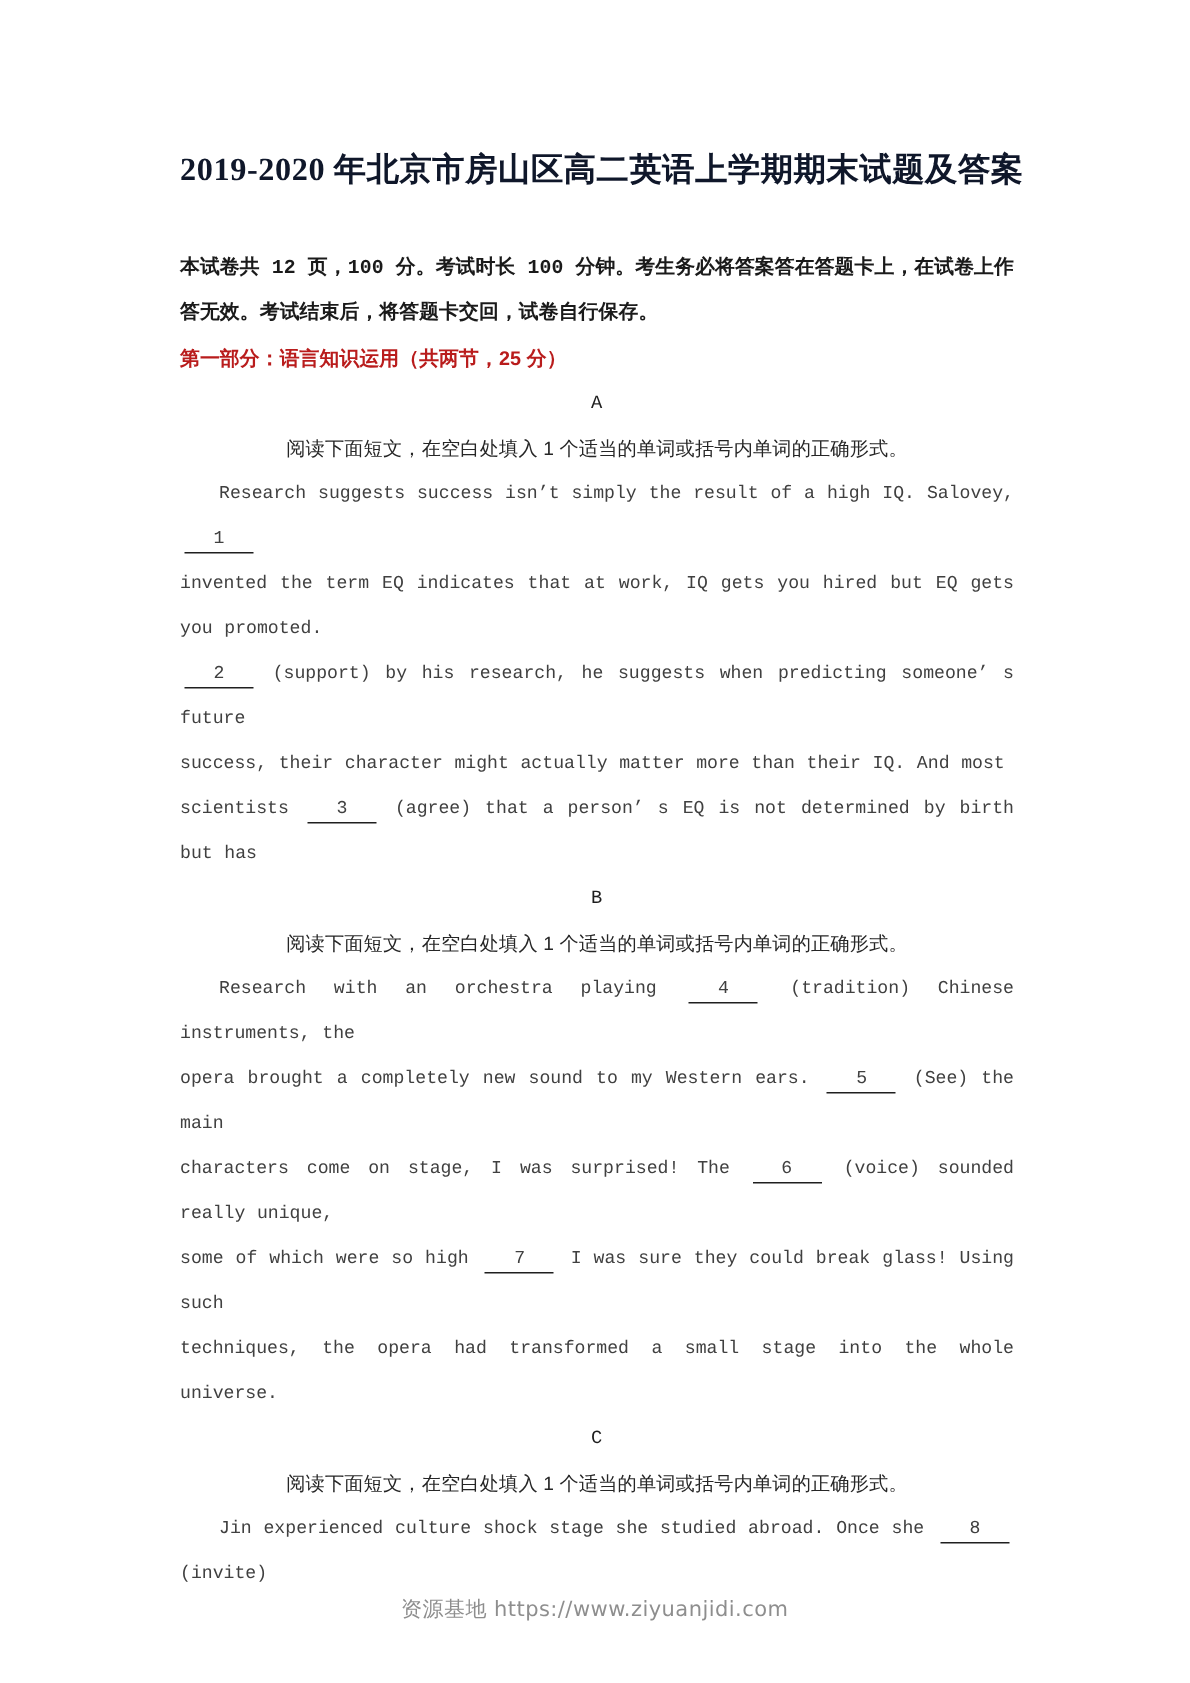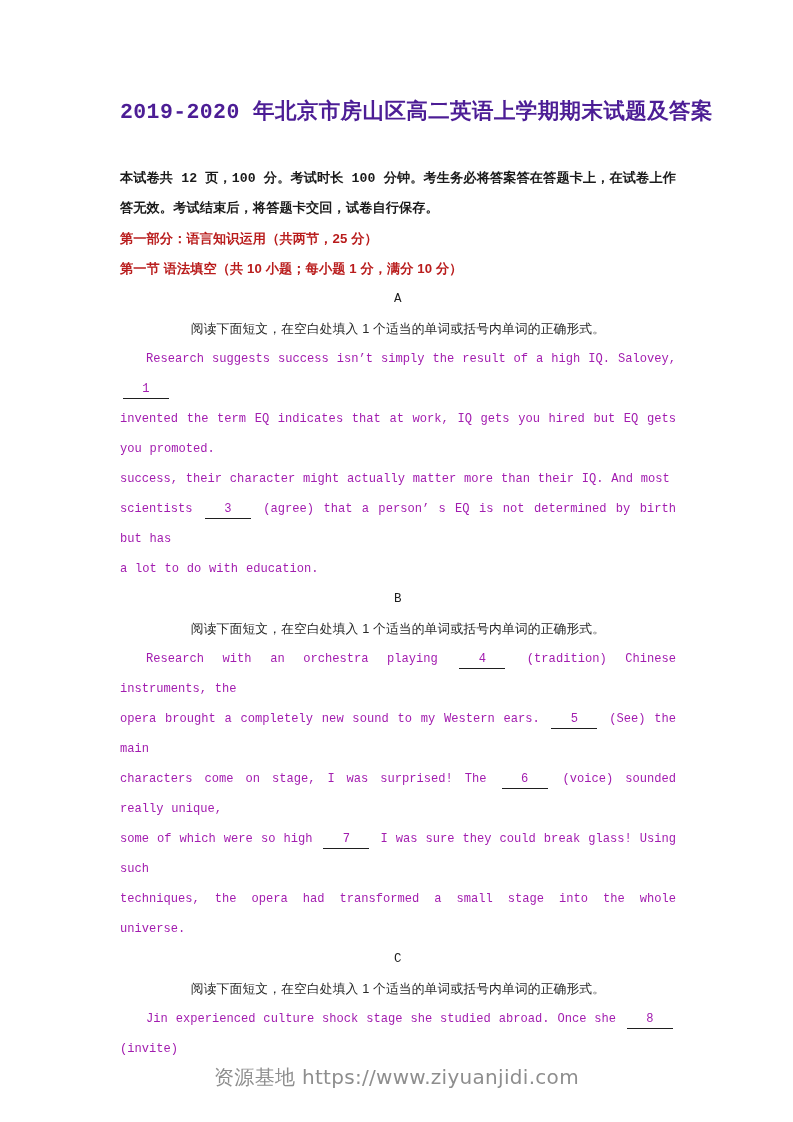--- a/index.html
+++ b/index.html
@@ -25,25 +25,25 @@
 
   .content {
     position: absolute;
     left: 120px;
     top: 96px;
     width: 556px;
   }
 
   
   .doc-title {
-    font-family: Liberation Mono, monospace;
+    font-family: Liberation Serif, serif;
     font-size: 21.5px;
     font-weight: 600;
     letter-spacing: 0.4px;
-    color: #4c1d95;
+    color: #0f172a;
     white-space: nowrap;
     margin: 0 0 0 0;
     line-height: 34px;
     text-rendering: geometricPrecision;
   }
 
   
   .notice {
     margin-top: 34px;
     font-family: Liberation Mono, monospace;
@@ -83,21 +83,21 @@
     color: #262626;
     line-height: 30px;
     letter-spacing: 0.1px;
     text-align: center;
   }
 
   
   .passage {
     font-family: "Liberation Mono", "DejaVu Sans Mono", monospace;
     font-size: 12.1px;
-    color: #a21caf;
+    color: #404040;
     line-height: 30px;
     text-align: justify;
     letter-spacing: 0px;
     word-spacing: 0.5px;
   }
   .passage .indent { display: inline-block; width: 26px; }
 
   .blank {
     display: inline-block;
     border-bottom: 1px solid #1f1f1f;
@@ -112,49 +112,48 @@
   .blank.w1 { width: 46px; }
 
   
   .footer {
     position: absolute;
     left: 0;
     right: 0;
     top: 1064px;
     text-align: center;
     font-family: "DejaVu Sans", "Liberation Sans", sans-serif;
-    font-size: 20px;
+    font-size: 14px;
     color: #8e8e8e;
     letter-spacing: 0.3px;
     white-space: nowrap;
   }
 </style>
 </head>
 <body>
 
 <div class="page">
   <div class="content">
 
     <h1 class="doc-title">2019-2020 年北京市房山区高二英语上学期期末试题及答案</h1>
 
     <div class="notice">本试卷共 12 页，100 分。考试时长 100 分钟。考生务必将答案答在答题卡上，在试卷上作答无效。考试结束后，将答题卡交回，试卷自行保存。</div>
 
     <div class="cn-head">第一部分：语言知识运用（共两节，25 分）</div>
 
-    <div class="cn-head">第一节 语法填空（共 10 小题；每小题 1 分，满分 10 分）</div>
 
     <div id="passages-container">
         <div class="passage-letter">A</div>
         <div class="cn-direction">阅读下面短文，在空白处填入 1 个适当的单词或括号内单词的正确形式。</div>
         <div class="passage">
           <div><span class="indent"></span><span>Research suggests success isn’t simply the result of a high IQ. Salovey, </span><span class="blank w1">1</span></div>
           <div><span>invented the term EQ indicates that at work, IQ gets you hired but EQ gets you promoted.</span></div>
+          <div><span class="blank w1">2</span><span> (support) by his research, he suggests when predicting someone’ s future</span></div>
           <div><span>success, their character might actually matter more than their IQ. And most</span></div>
           <div><span>scientists </span><span class="blank w1">3</span><span> (agree) that a person’ s EQ is not determined by birth but has</span></div>
-          <div><span>a lot to do with education.</span></div>
         </div>
         <div class="passage-letter">B</div>
         <div class="cn-direction">阅读下面短文，在空白处填入 1 个适当的单词或括号内单词的正确形式。</div>
         <div class="passage">
           <div><span class="indent"></span><span>Research with an orchestra playing </span><span class="blank w1">4</span><span> (tradition) Chinese instruments, the</span></div>
           <div><span>opera brought a completely new sound to my Western ears. </span><span class="blank w1">5</span><span> (See) the main</span></div>
           <div><span>characters come on stage, I was surprised! The </span><span class="blank w1">6</span><span> (voice) sounded really unique,</span></div>
           <div><span>some of which were so high </span><span class="blank w1">7</span><span> I was sure they could break glass! Using such</span></div>
           <div><span>techniques, the opera had transformed a small stage into the whole universe.</span></div>
         </div>

